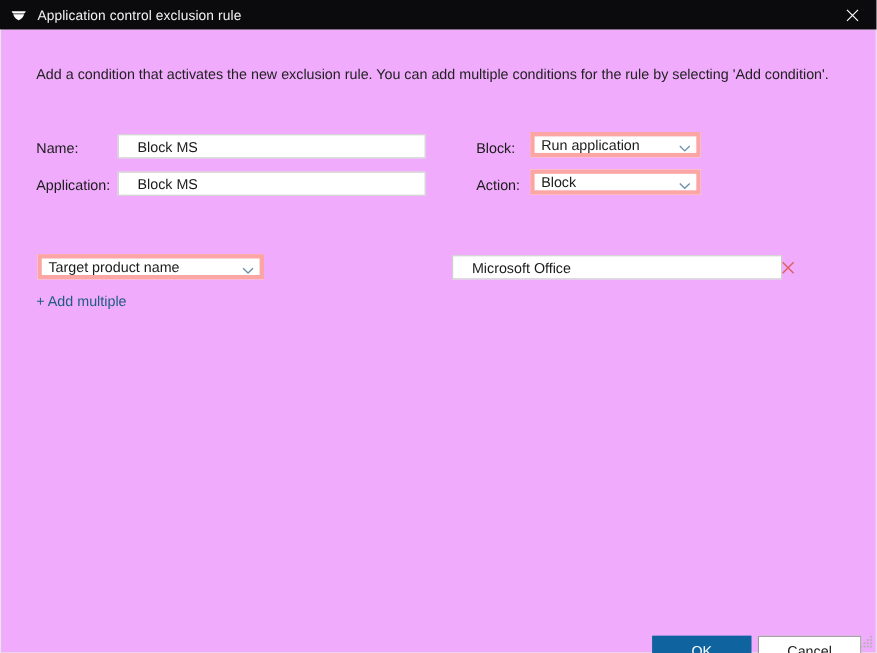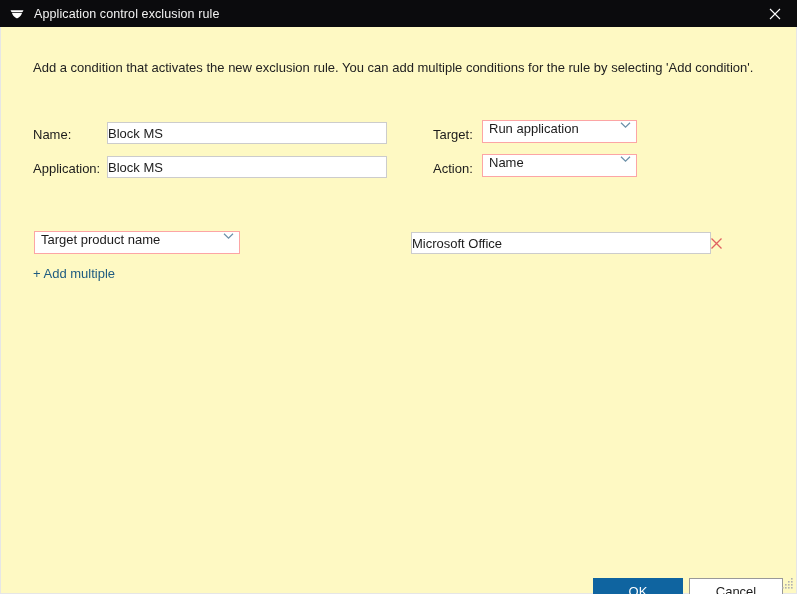--- a/index.html
+++ b/index.html
@@ -62,21 +62,21 @@
     align-items: center;
     justify-content: center;
     cursor: default;
   }
   .titlebar-close svg { display: block; }
 
   
   .content {
     position: relative;
     flex: 1 1 auto;
-    background: #fef9c3;
+    background: #f0abfc;
     border-left: 1px solid #e6e6e6;
     border-right: 1px solid #e6e6e6;
     border-bottom: 1px solid #e6e6e6;
     box-sizing: border-box;
   }
 
   .intro {
     position: absolute;
     left: 32px;
     top: 32px;
@@ -95,34 +95,34 @@
   }
   .text-input {
     position: absolute;
     box-sizing: border-box;
     height: 22px;
     border: 1px solid #cccccc;
     background: #ffffff;
     font-family: "Liberation Sans", sans-serif;
     font-size: 13px;
     color: #1b1b1b;
-    padding: 0 1px 0 0;
+    padding: 0 1px 0 17px;
     line-height: 20px;
     outline: none;
   }
 
   
   .dropdown {
     position: absolute;
     box-sizing: border-box;
     height: 23px;
-    border: 1px solid #fca5a5;
-    background: #ffffff;
-    display: flex;
-    align-items: flex-start;
+    border: 4px solid #fca5a5;
+    background: #ffffff;
+    display: flex;
+    align-items: flex-end;
     cursor: default;
   }
   .dropdown .dd-text {
     flex: 1 1 auto;
     font-size: 13px;
     color: #1b1b1b;
     padding-left: 6px;
     white-space: nowrap;
     overflow: hidden;
   }
@@ -230,33 +230,33 @@
   <div class="content">
 
     <div class="intro">Add a condition that activates the new exclusion rule. You can add multiple conditions for the rule by selecting 'Add condition'.</div>
 
     <div class="field-label" style="left:32px; top:97px;">Name:</div>
     <input class="text-input" style="left: 106px; top: 95px; width: 280px;" type="text" value="Block MS">
 
     <div class="field-label" style="left:32px; top:131px;">Application:</div>
     <input class="text-input" style="left: 106px; top: 129px; width: 280px;" type="text" value="Block MS">
 
-    <div class="field-label" style="left:432px; top:97px;">Target:</div>
+    <div class="field-label" style="left:432px; top:97px;">Block:</div>
     <div class="dropdown" style="left:481px; top:93px; width:155px;">
       <span class="dd-text">Run application</span>
       <span class="dd-arrow">
         <svg width="11" height="8" viewBox="0 0 11 8" aria-hidden="true">
           <path d="M1 1.8 L5.5 6.2 L10 1.8" stroke="#6b8fa8" stroke-width="1.2" fill="none"></path>
         </svg>
       </span>
     </div>
 
     <div class="field-label" style="left:432px; top:131px;">Action:</div>
     <div class="dropdown" style="left:481px; top:127px; width:155px;">
-      <span class="dd-text">Name</span>
+      <span class="dd-text">Block</span>
       <span class="dd-arrow">
         <svg width="11" height="8" viewBox="0 0 11 8" aria-hidden="true">
           <path d="M1 1.8 L5.5 6.2 L10 1.8" stroke="#6b8fa8" stroke-width="1.2" fill="none"></path>
         </svg>
       </span>
     </div>
 
 
     <div class="cond-row">
       <div class="dropdown" style="left:33px; top:0px; width:206px;gap:12px;">

